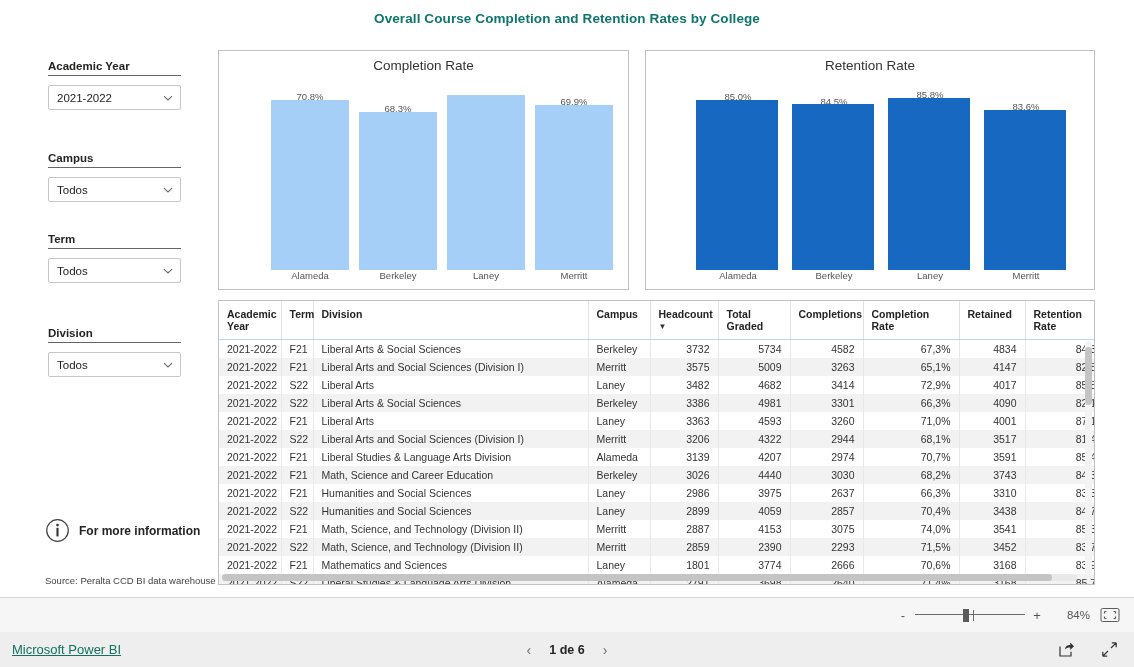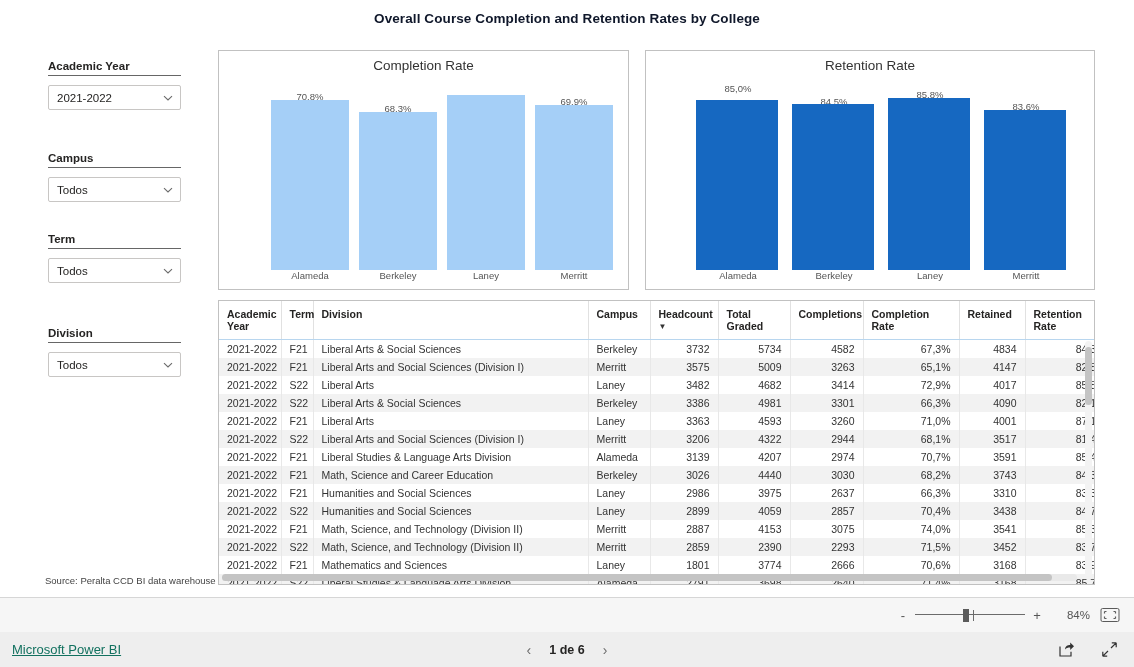--- a/index.html
+++ b/index.html
@@ -9,21 +9,21 @@
     font-family:"Liberation Sans", sans-serif;
     color:#252423;
     overflow:hidden;
     position:relative;
   }
   .canvas{position:absolute;left:0;top:0;width:1134px;height:597px;background:#ffffff;}
 
   
   .report-title{
     position:absolute;left:0;top:11px;width:1134px;text-align:center;
-    font-size:13.5px;font-weight:bold;color:#0f172a;letter-spacing:.1px;
+    font-size:13.5px;font-weight:bold;color:#0f766e;letter-spacing:.1px;
   }
 
   
   .slicer{position:absolute;width:133px;}
   .slicer-label{
     font-size:11.5px;font-weight:bold;color:#252423;
     padding-bottom:3px;border-bottom:1.5px solid #666;
     margin-bottom:9px;
   }
   .slicer-box{
@@ -168,20 +168,30 @@
     <div class="slicer-box">
       <span class="slicer-value">Todos</span>
       <span class="chev">
         <svg viewBox="0 0 12 12" width="12" height="12">
             <path d="M2 4.2 L6 8 L10 4.2" fill="none" stroke="#6b6b6b" stroke-width="1.1"></path>
           </svg>
       </span>
     </div>
   </div>
 
+  <div class="info-row">
+    <span class="info-icon">
+      <svg viewBox="0 0 26 26" width="25" height="25">
+        <circle cx="13" cy="13" r="11.2" fill="none" stroke="#444" stroke-width="1.3"></circle>
+        <circle cx="13" cy="7.4" r="1.35" fill="#333"></circle>
+        <rect x="11.9" y="10.2" width="2.2" height="9" fill="#333"></rect>
+      </svg>
+    </span>
+    <span class="info-text">For more information</span>
+  </div>
   <div class="source-text">Source: Peralta CCD BI data warehouse</div>
 
   <div class="card" style="left:218px;top:50px;width:411px;height:240px;">
     <div class="card-title">Completion Rate</div>
     <div class="plot">
 
       <div class="bar-col" style="left:36px;width:110px;">
         <div class="bar-label" style="top:40px;">70,8%</div>
         <div class="bar" style="left:16px;width:78px;height:170px;bottom:19px;background:#A5CFF7;"></div>
         <div class="cat-label" style="top:219px;">Alameda</div>
@@ -206,21 +216,21 @@
       </div>
 
     </div>
   </div>
 
   <div class="card" style="left:645px;top:50px;width:450px;height:240px;">
     <div class="card-title">Retention Rate</div>
     <div class="plot">
 
       <div class="bar-col" style="left:32px;width:120px;">
-        <div class="bar-label" style="top:32px;">85,0%</div>
+        <div class="bar-label" style="top:40px;">85,0%</div>
         <div class="bar" style="left:18px;width:82px;height:170px;bottom:19px;background:#1668C1;"></div>
         <div class="cat-label" style="top:219px;">Alameda</div>
       </div>
 
       <div class="bar-col" style="left:128px;width:120px;">
         <div class="bar-label" style="top:45px;">84,5%</div>
         <div class="bar" style="left:18px;width:82px;height:166px;bottom:19px;background:#1668C1;"></div>
         <div class="cat-label" style="top:219px;">Berkeley</div>
       </div>
 

